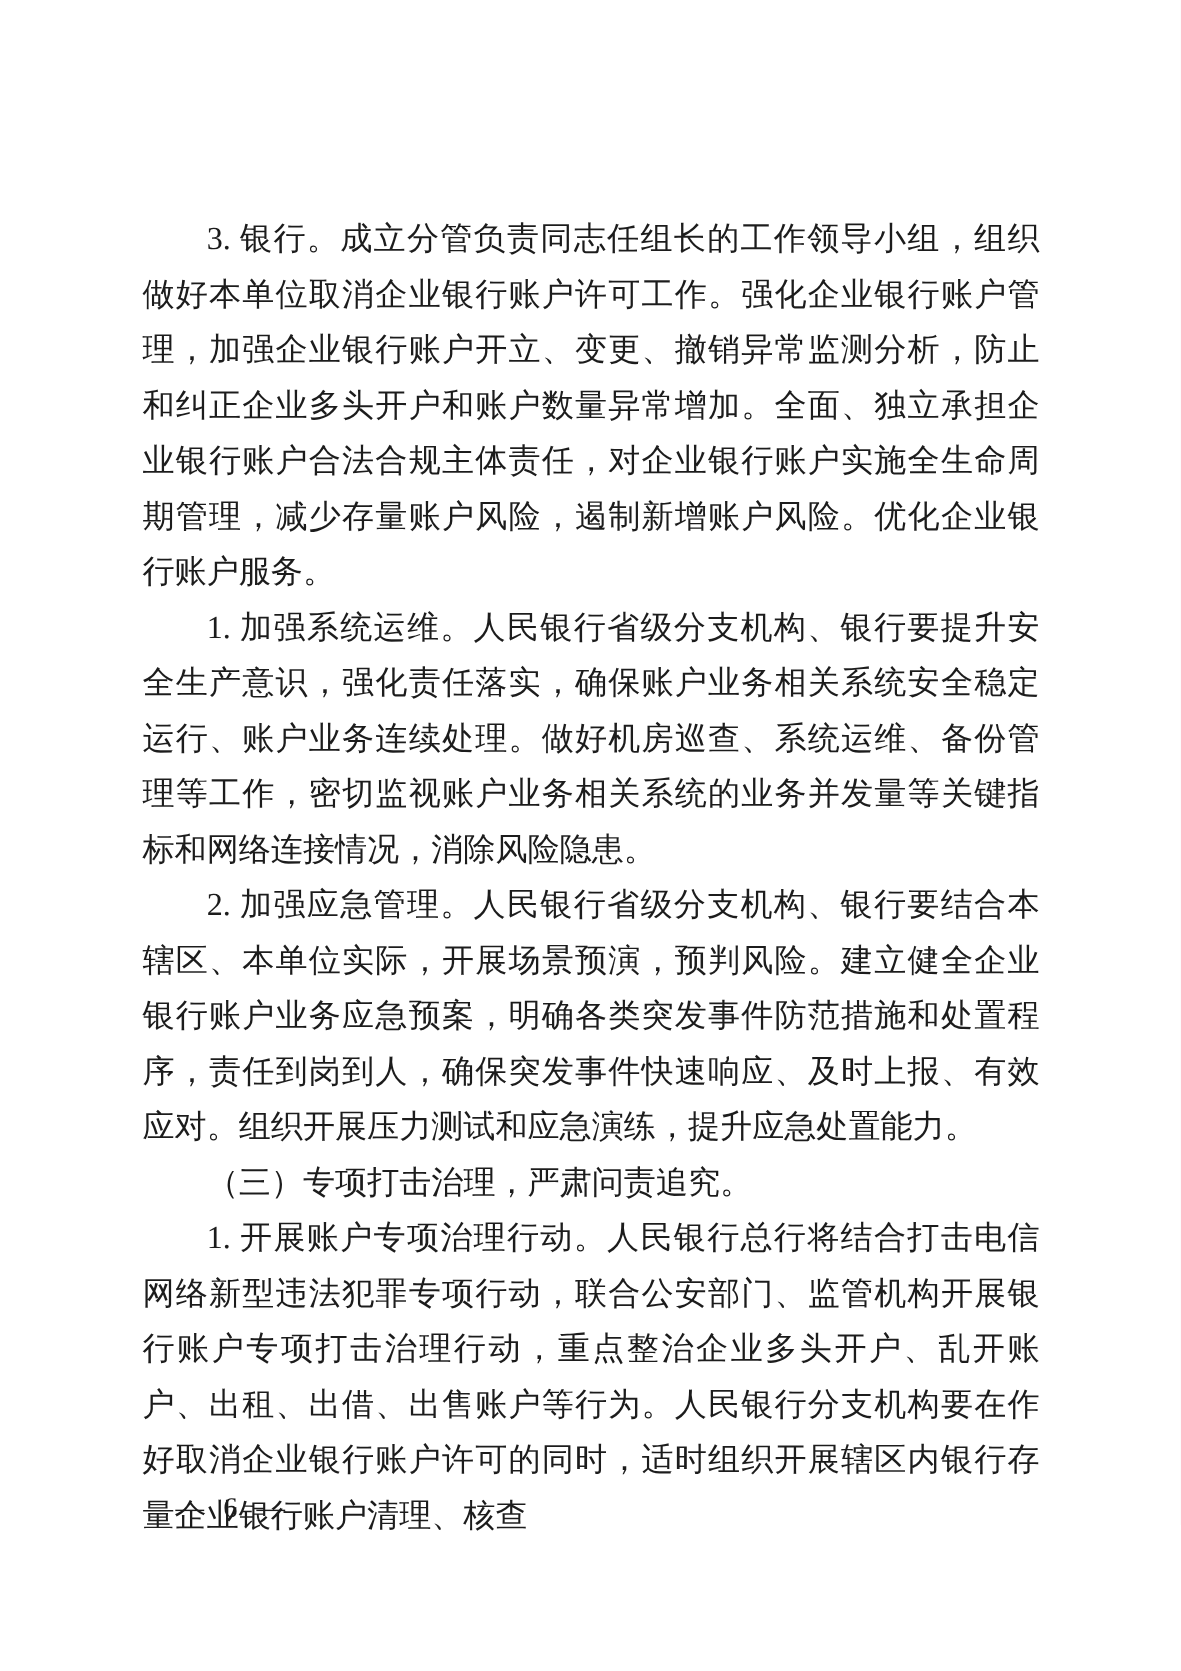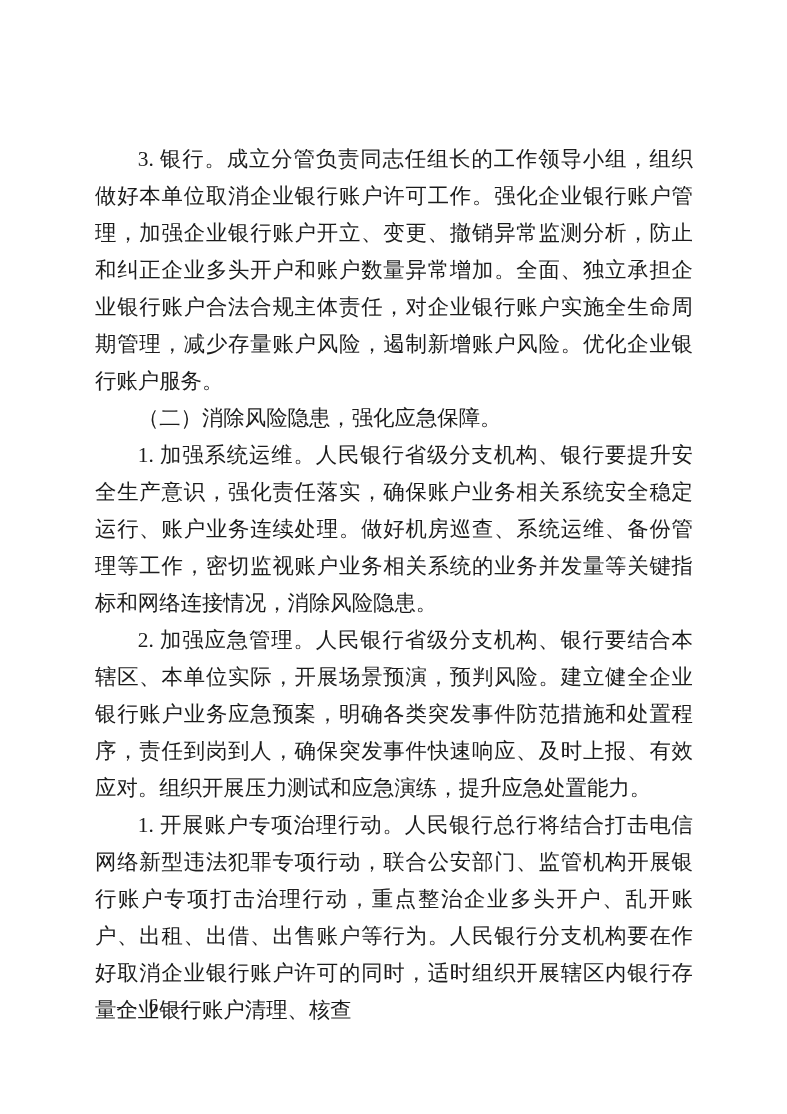--- a/index.html
+++ b/index.html
@@ -48,23 +48,23 @@
       font-family: "Liberation Serif", serif;
     }
   </style>
 </head>
 <body>
 
 <div class="page">
 
   <div class="content">
     <p class="para">3. 银行。成立分管负责同志任组长的工作领导小组，组织做好本单位取消企业银行账户许可工作。强化企业银行账户管理，加强企业银行账户开立、变更、撤销异常监测分析，防止和纠正企业多头开户和账户数量异常增加。全面、独立承担企业银行账户合法合规主体责任，对企业银行账户实施全生命周期管理，减少存量账户风险，遏制新增账户风险。优化企业银行账户服务。</p>
-    <p class="para">（二）消除风险隐患，强化应急保障。</p>
     <p class="para">1. 加强系统运维。人民银行省级分支机构、银行要提升安全生产意识，强化责任落实，确保账户业务相关系统安全稳定运行、账户业务连续处理。做好机房巡查、系统运维、备份管理等工作，密切监视账户业务相关系统的业务并发量等关键指标和网络连接情况，消除风险隐患。</p>
     <p class="para">2. 加强应急管理。人民银行省级分支机构、银行要结合本辖区、本单位实际，开展场景预演，预判风险。建立健全企业银行账户业务应急预案，明确各类突发事件防范措施和处置程序，责任到岗到人，确保突发事件快速响应、及时上报、有效应对。组织开展压力测试和应急演练，提升应急处置能力。</p>
+    <p class="para">（三）专项打击治理，严肃问责追究。</p>
     <p class="para">1. 开展账户专项治理行动。人民银行总行将结合打击电信网络新型违法犯罪专项行动，联合公安部门、监管机构开展银行账户专项打击治理行动，重点整治企业多头开户、乱开账户、出租、出借、出售账户等行为。人民银行分支机构要在作好取消企业银行账户许可的同时，适时组织开展辖区内银行存量企业银行账户清理、核查</p>
   </div>
 
   <div class="footer">
     <span>— 6 —</span>
   </div>
 
 </div>
 
 </body></html>

